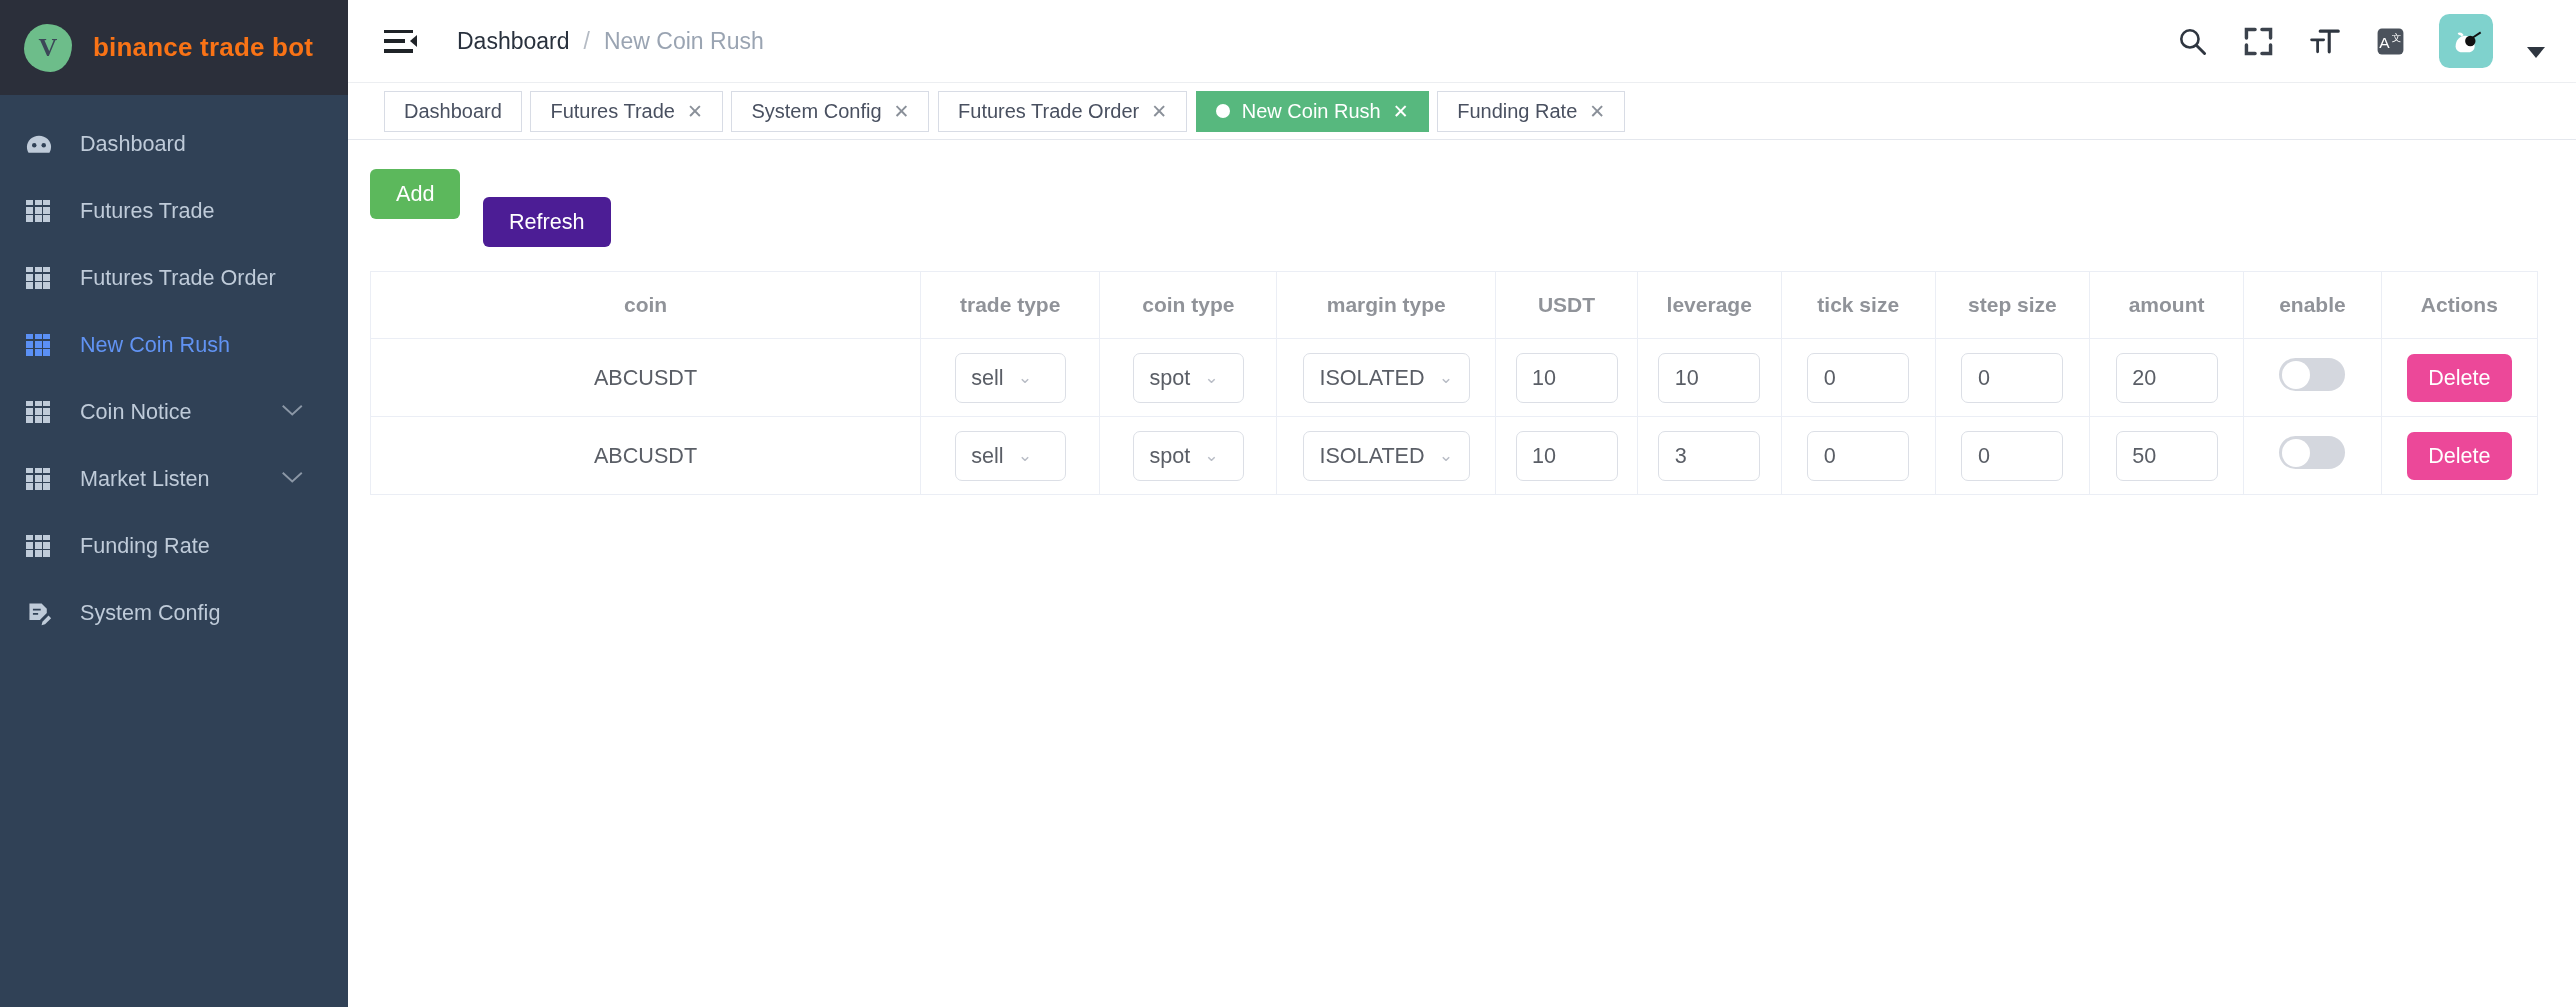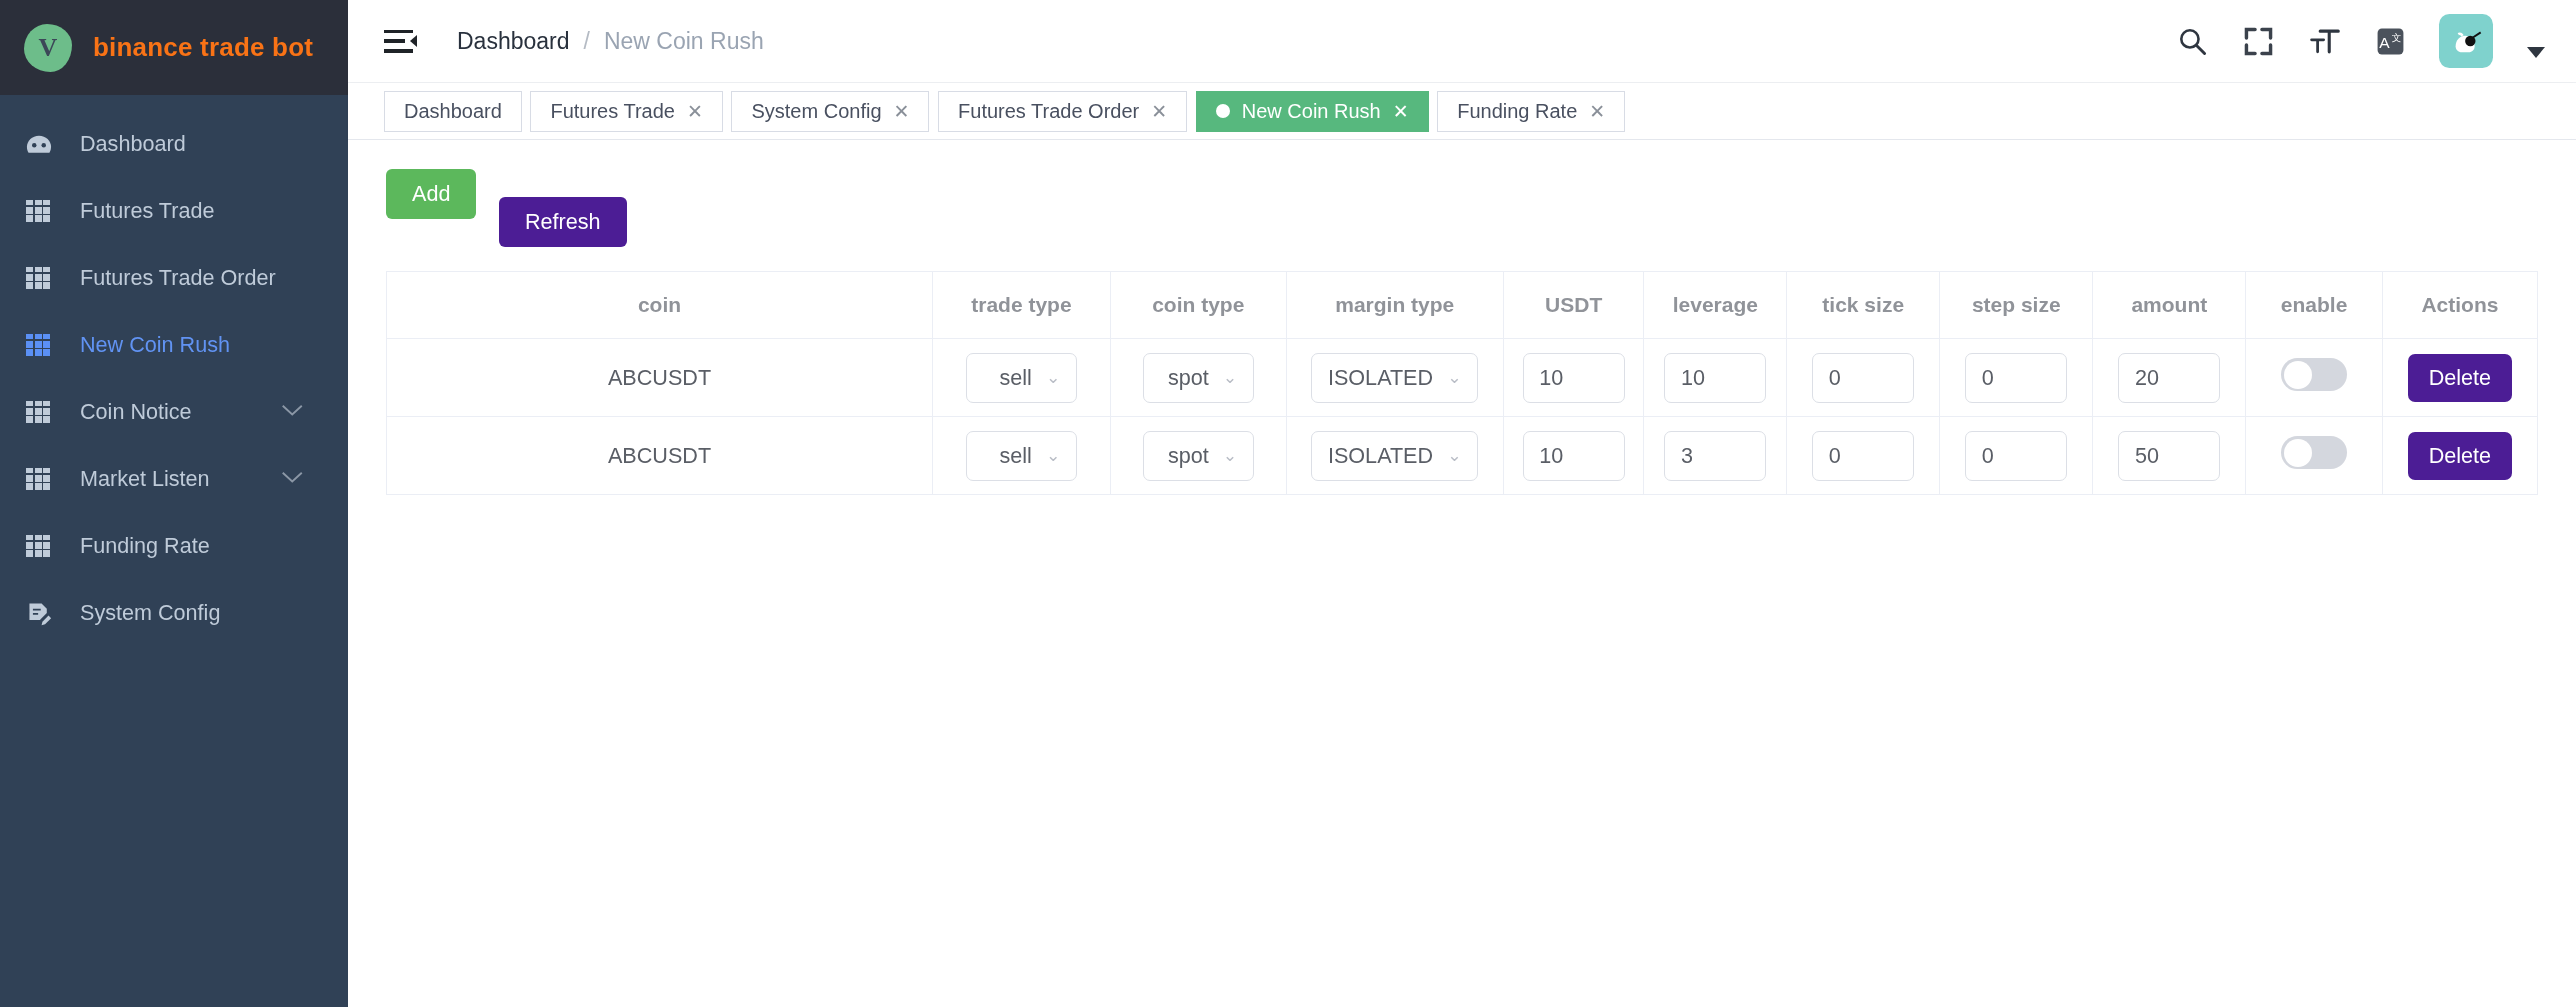--- a/index.html
+++ b/index.html
@@ -99,21 +99,21 @@
     height: 41px; display: flex; align-items: center; gap: 12px;
     padding: 0 19px; border: 0.9px solid #d8dce5; background: #fff;
     color: #495060; font-size: 20px; cursor: pointer; white-space: nowrap;
   }
   .tab.active { background: #57b87e; border-color: #57b87e; color: #fff; }
   .tab .dot { width: 14px; height: 14px; border-radius: 50%; background: #fff; display: block; }
   .tab .x { font-size: 19px; color: #8a9099; line-height: 1; }
   .tab.active .x { color: #ffffff; }
 
   
-  .content { padding: 29px 38px 0 38px; flex: 1; background: #fff; }
+  .content { padding: 29px 38px 0 22px; flex: 1; background: #fff; }
   .btn-row { display: flex; gap: 22.5px; margin-bottom: 24px; }
   .btn {
     border: none; border-radius: 6px; color: #fff; font-size: 21.6px;
     padding: 0 26px; height: 50px; cursor: pointer;
     font-family: "Liberation Sans", sans-serif;
   }
   .btn-add { background: #5cb85c; }
   .btn-refresh { background: #4c1d95; margin-top: 28px; }
 
   table.grid { width: 100%; border-collapse: collapse; table-layout: fixed; }
@@ -123,34 +123,34 @@
   table.grid th { height: 67px; color: #909399; font-size: 21px; font-weight: 700; }
   table.grid td { height: 78px; color: #5a5e66; font-size: 21.6px; }
 
   .cell-input, .cell-select {
     display: inline-flex; align-items: center; justify-content: center;
     border: 0.9px solid #dcdfe6; border-radius: 7px; height: 50px;
     color: #5a5e66; font-size: 21.6px; background: #fff;
   }
   .cell-input { width: 102px; justify-content: flex-start; padding-left: 15.6px; }
   .cell-select { gap: 14px; padding: 0 15.6px; }
-  .cell-select.w-sm { min-width: 111px; justify-content: flex-end; }
+  .cell-select.w-sm { min-width: 111px; justify-content: flex-start; }
   .cell-select.w-md { min-width: 138px; justify-content: space-between; }
   .sel-caret { color: #b9bdc6; font-size: 17.3px; }
 
   .switch {
     width: 66px; height: 33px; border-radius: 16.4px; background: #d4d7de;
     display: inline-block; position: relative; cursor: pointer;
   }
   .switch b {
     position: absolute; top: 2.6px; left: 2.6px; width: 28px; height: 28px;
     border-radius: 50%; background: #fff; display: block;
   }
   .btn-delete {
-    background: #4c1d95; color: #fff; border: none; border-radius: 7px;
+    background: #ec4899; color: #fff; border: none; border-radius: 7px;
     height: 48px; padding: 0 21px; font-size: 21.6px; cursor: pointer;
     font-family: "Liberation Sans", sans-serif;
   }
   col.c-coin{width:26.4%;} col.c-tt{width:8.6%;} col.c-ct{width:8.5%;}
   col.c-mt{width:10.5%;} col.c-usdt{width:6.8%;} col.c-lev{width:6.9%;}
   col.c-tick{width:7.4%;} col.c-step{width:7.4%;} col.c-amt{width:7.4%;}
   col.c-en{width:6.6%;} col.c-act{width:7.5%;}
 </style>
 </head>
 <body>

